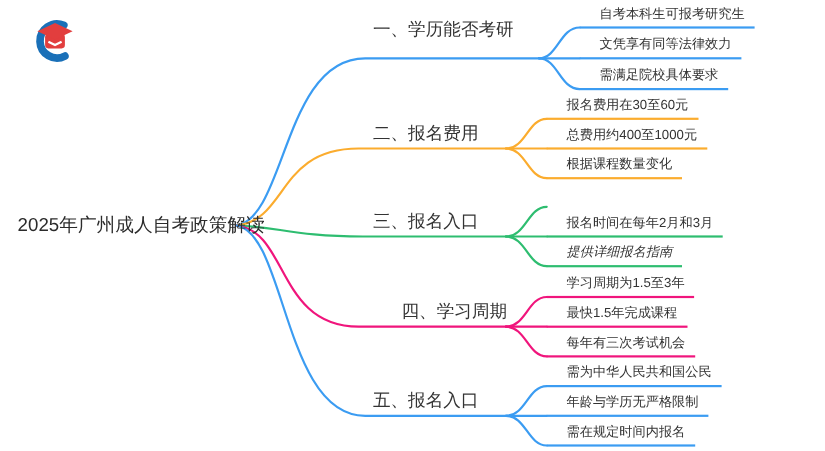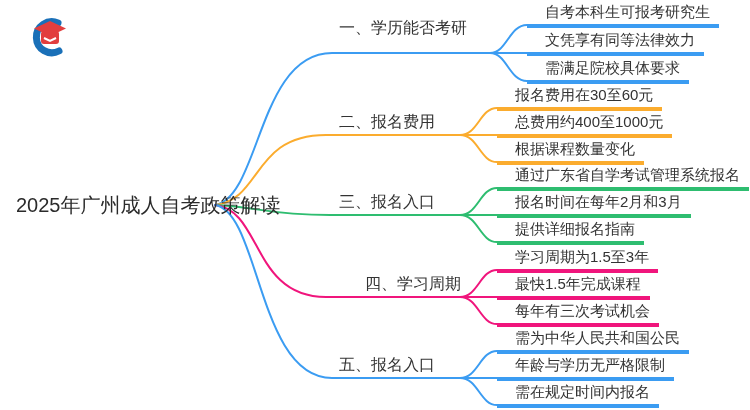--- a/index.html
+++ b/index.html
@@ -5,31 +5,31 @@
   html, body { margin: 0; padding: 0; background: #ffffff; }
   body { font-family: "Liberation Sans", "DejaVu Sans", sans-serif; }
   .canvas {
     position: relative; width: 750px; height: 410px;
     background: #ffffff; overflow: hidden;
   }
   svg.lines { position: absolute; left: 0; top: 0; }
 
   .root-title {
     position: absolute; left: 16px; top: 194px;
-    font-size: 20px; line-height: 22px; color: #2b2b2b; white-space: nowrap;
+    font-size: 17px; line-height: 22px; color: #2b2b2b; white-space: nowrap;
   }
   .branch-label {
     position: absolute; white-space: nowrap;
     font-size: 16px; line-height: 20px; color: #333333;
   }
   .leaf {
     position: absolute; white-space: nowrap;
-    font-size: 15px; line-height: 20px; color: #333333;
+    font-size: 12px; line-height: 20px; color: #333333;
     padding: 0 9px 2px 18px;
-    border-bottom: 4px solid #eab308;
+    border-bottom: 2px solid #eab308;
   }
 
   .logo { position: absolute; left: 28px; top: 15px; display: flex; align-items: center; gap: 7px; }
   .logo-icon { width: 44px; height: 44px; }
   .logo-textcol { display: flex; flex-direction: column; align-items: center; }
   .logo-name { font-weight: bold; font-size: 15px; line-height: 18px; color: #16283c; letter-spacing: 2px; }
   .logo-divider { height: 1px; background: #c9ced6; width: 100%; align-self: stretch; margin: 3px 0 2px 0; }
   .logo-domain { font-size: 10px; line-height: 12px; color: #8b939e; letter-spacing: 0.5px; }
 </style>
 </head>
@@ -88,23 +88,22 @@
   <div class="branch-label" style="left:339px; top:355px;">五、报名入口</div>
 
   <div class="leaf" style="left: 527px; top: 2px; border-bottom-color: rgb(59, 156, 242);">自考本科生可报考研究生</div>
   <div class="leaf" style="left: 527px; top: 30px; border-bottom-color: rgb(59, 156, 242);">文凭享有同等法律效力</div>
   <div class="leaf" style="left: 527px; top: 58px; border-bottom-color: rgb(59, 156, 242);">需满足院校具体要求</div>
 
   <div class="leaf" style="left: 497px; top: 85px; border-bottom-color: rgb(251, 172, 46);">报名费用在30至60元</div>
   <div class="leaf" style="left: 497px; top: 112px; border-bottom-color: rgb(251, 172, 46);">总费用约400至1000元</div>
   <div class="leaf" style="left: 497px; top: 139px; border-bottom-color: rgb(251, 172, 46);">根据课程数量变化</div>
 
-  <div class="leaf" style="left: 497px; top: 165px; border-bottom-color: rgb(46, 189, 112);">通过广东省自学考试管理系统报名</div>
   <div class="leaf" style="left: 497px; top: 192px; border-bottom-color: rgb(46, 189, 112);">报名时间在每年2月和3月</div>
-  <div class="leaf" style="left: 497px; top: 219px; border-bottom-color: rgb(46, 189, 112);">提供详细报名指南</div>
+  <div class="leaf" style="left: 497px; top: 219px; border-bottom-color: rgb(46, 189, 112); font-style: italic;">提供详细报名指南</div>
 
   <div class="leaf" style="left: 497px; top: 247px; border-bottom-color: rgb(240, 21, 124);">学习周期为1.5至3年</div>
   <div class="leaf" style="left: 497px; top: 274px; border-bottom-color: rgb(240, 21, 124);">最快1.5年完成课程</div>
   <div class="leaf" style="left: 497px; top: 301px; border-bottom-color: rgb(240, 21, 124);">每年有三次考试机会</div>
 
   <div class="leaf" style="left: 497px; top: 328px; border-bottom-color: rgb(59, 156, 242);">需为中华人民共和国公民</div>
   <div class="leaf" style="left: 497px; top: 355px; border-bottom-color: rgb(59, 156, 242);">年龄与学历无严格限制</div>
   <div class="leaf" style="left: 497px; top: 382px; border-bottom-color: rgb(59, 156, 242);">需在规定时间内报名</div>
 
 </div>

